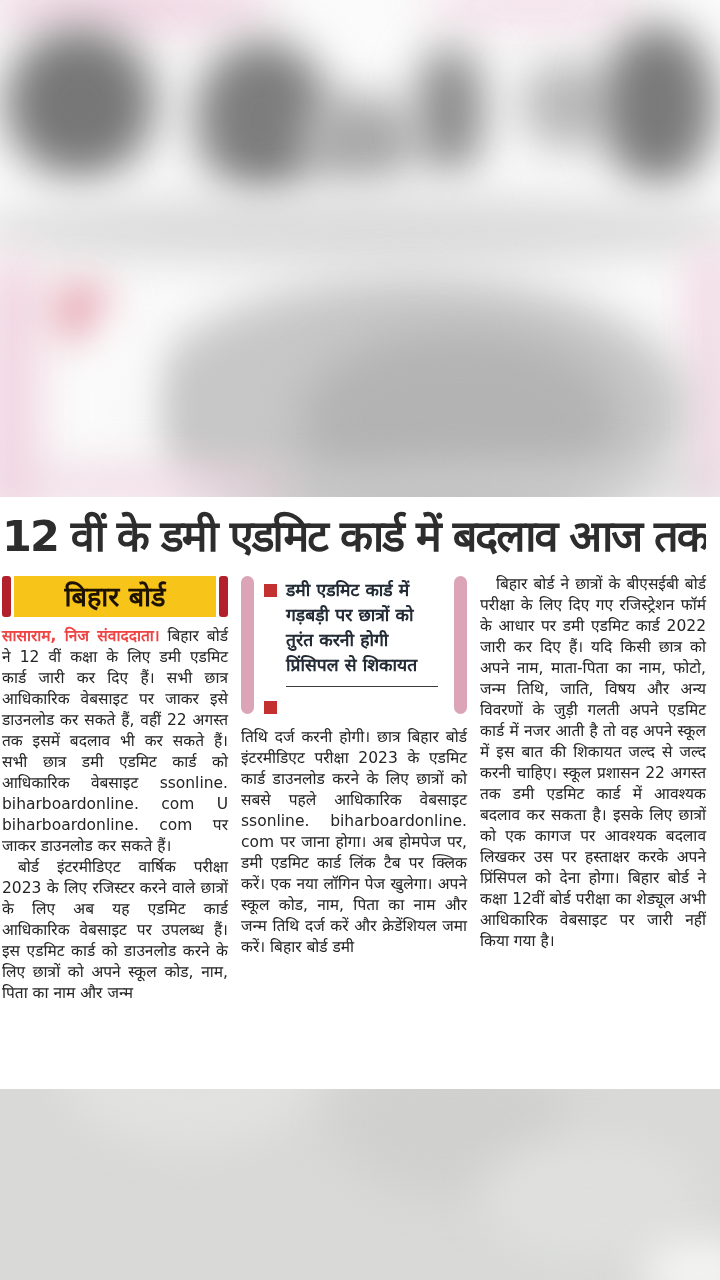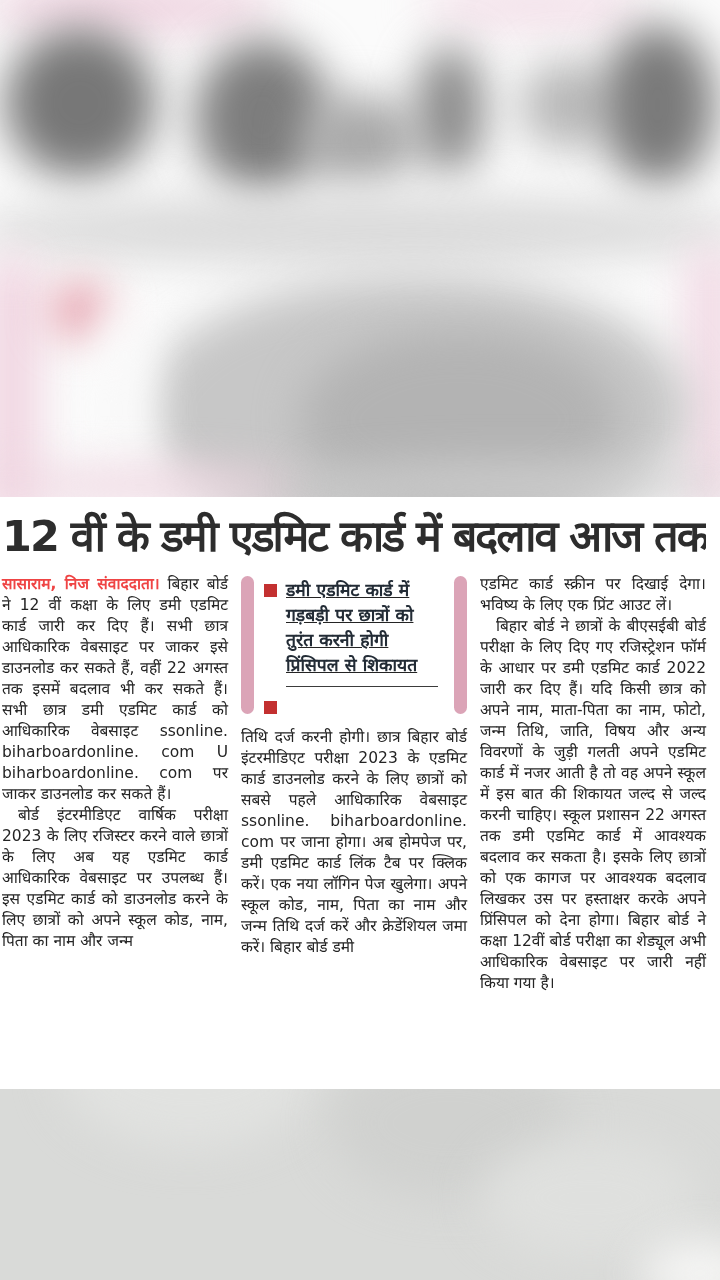--- a/index.html
+++ b/index.html
@@ -29,21 +29,21 @@
   .indent{text-indent:16px;}
   .dateline{font-weight:bold;color:#ef4444;}
   
   .kicker{display:flex;align-items:stretch;height:41px;margin:2px 0 9px 0;}
   .kicker-cap{width:9px;background:#b2202b;border-radius:3px;flex:none;}
   .kicker-label{
     flex:1;background:#f7c41a;margin:0 3px;display:flex;align-items:center;justify-content:center;
     font-size:27px;font-weight:bold;color:#1d1200;line-height:1;
   }
   
-  .hl-box{position:relative;padding:4px 21px 2px 23px;margin:0 0 11px 0;text-align:left;text-decoration:underline;}
+  .hl-box{position:relative;padding:4px 21px 2px 23px;margin:0 0 11px 0;text-align:left;}
   .bracket{position:absolute;top:2px;bottom:2px;width:13px;background:#dba4b7;border-radius:10px;}
   .bracket.left{left:0;}
   .bracket.right{right:0;}
   .hl-item{display:flex;gap:9px;font-weight:bold;font-size:17.5px;line-height:25px;color:#232c36;}
   .hl-bullet{width:13px;height:13px;background:#c33030;margin-top:6px;flex:none;}
   .hl-divider{border:0;border-top:1.5px solid #3b3b3b;margin:8px 0 8px 22px;width:152px;}
 </style>
 </head>
 <body>
 
@@ -74,20 +74,25 @@
   <div class="blob" style="left:640px;top:280px;width:120px;height:70px;background:#f5f5f4;"></div>
 </div>
 
 <div class="article">
 
   <div class="headline">12 वीं के डमी एडमिट कार्ड में बदलाव आज तक</div>
 
   <div class="columns">
 
     <div class="col">
+      <div class="kicker">
+        <div class="kicker-cap"></div>
+        <div class="kicker-label">बिहार बोर्ड</div>
+        <div class="kicker-cap"></div>
+      </div>
       <p><span class="dateline">सासाराम, निज संवाददाता।</span><span> बिहार बोर्ड ने 12 वीं कक्षा के लिए डमी एडमिट कार्ड जारी कर दिए हैं। सभी छात्र आधिकारिक वेबसाइट पर जाकर इसे डाउनलोड कर सकते हैं, वहीं 22 अगस्त तक इसमें बदलाव भी कर सकते हैं। सभी छात्र डमी एडमिट कार्ड को आधिकारिक वेबसाइट ssonline. biharboardonline. com U biharboardonline. com पर जाकर डाउनलोड कर सकते हैं।</span></p>
       <p class="indent">बोर्ड इंटरमीडिएट वार्षिक परीक्षा 2023 के लिए रजिस्टर करने वाले छात्रों के लिए अब यह एडमिट कार्ड आधिकारिक वेबसाइट पर उपलब्ध हैं। इस एडमिट कार्ड को डाउनलोड करने के लिए छात्रों को अपने स्कूल कोड, नाम, पिता का नाम और जन्म</p>
     </div>
 
     <div class="col">
       <div class="hl-box">
         <div class="bracket left"></div>
         <div class="bracket right"></div>
         <div class="hl-item">
           <span class="hl-bullet"></span>
@@ -95,18 +100,17 @@
         </div>
         <hr class="hl-divider">
         <div class="hl-item">
           <span class="hl-bullet"></span>
         </div>
       </div>
       <p>तिथि दर्ज करनी होगी। छात्र बिहार बोर्ड इंटरमीडिएट परीक्षा 2023 के एडमिट कार्ड डाउनलोड करने के लिए छात्रों को सबसे पहले आधिकारिक वेबसाइट ssonline. biharboardonline. com पर जाना होगा। अब होमपेज पर, डमी एडमिट कार्ड लिंक टैब पर क्लिक करें। एक नया लॉगिन पेज खुलेगा। अपने स्कूल कोड, नाम, पिता का नाम और जन्म तिथि दर्ज करें और क्रेडेंशियल जमा करें। बिहार बोर्ड डमी</p>
     </div>
 
     <div class="col">
-      <p>एडमिट कार्ड स्क्रीन पर दिखाई देगा। भविष्य के लिए एक प्रिंट आउट लें।</p>
       <p class="indent">बिहार बोर्ड ने छात्रों के बीएसईबी बोर्ड परीक्षा के लिए दिए गए रजिस्ट्रेशन फॉर्म के आधार पर डमी एडमिट कार्ड 2022 जारी कर दिए हैं। यदि किसी छात्र को अपने नाम, माता-पिता का नाम, फोटो, जन्म तिथि, जाति, विषय और अन्य विवरणों के जुड़ी गलती अपने एडमिट कार्ड में नजर आती है तो वह अपने स्कूल में इस बात की शिकायत जल्द से जल्द करनी चाहिए। स्कूल प्रशासन 22 अगस्त तक डमी एडमिट कार्ड में आवश्यक बदलाव कर सकता है। इसके लिए छात्रों को एक कागज पर आवश्यक बदलाव लिखकर उस पर हस्ताक्षर करके अपने प्रिंसिपल को देना होगा। बिहार बोर्ड ने कक्षा 12वीं बोर्ड परीक्षा का शेड्यूल अभी आधिकारिक वेबसाइट पर जारी नहीं किया गया है।</p>
     </div>
 
   </div>
 </div>
 
 </body></html>

